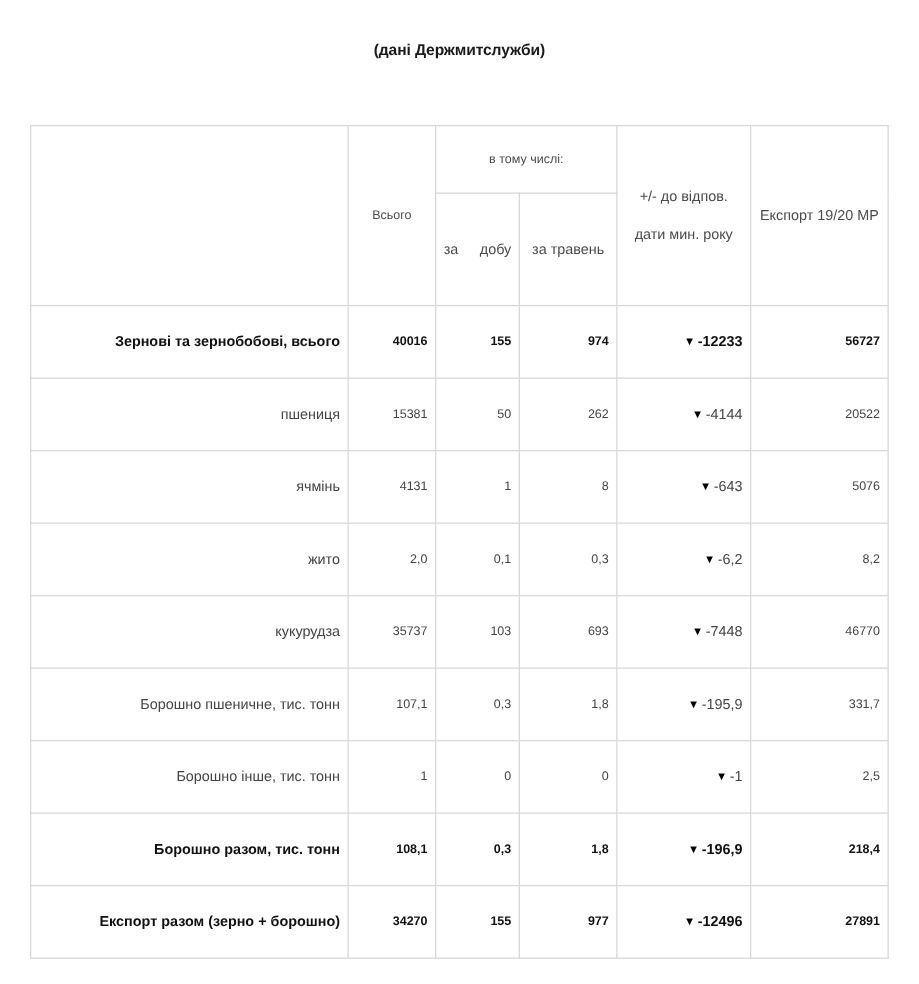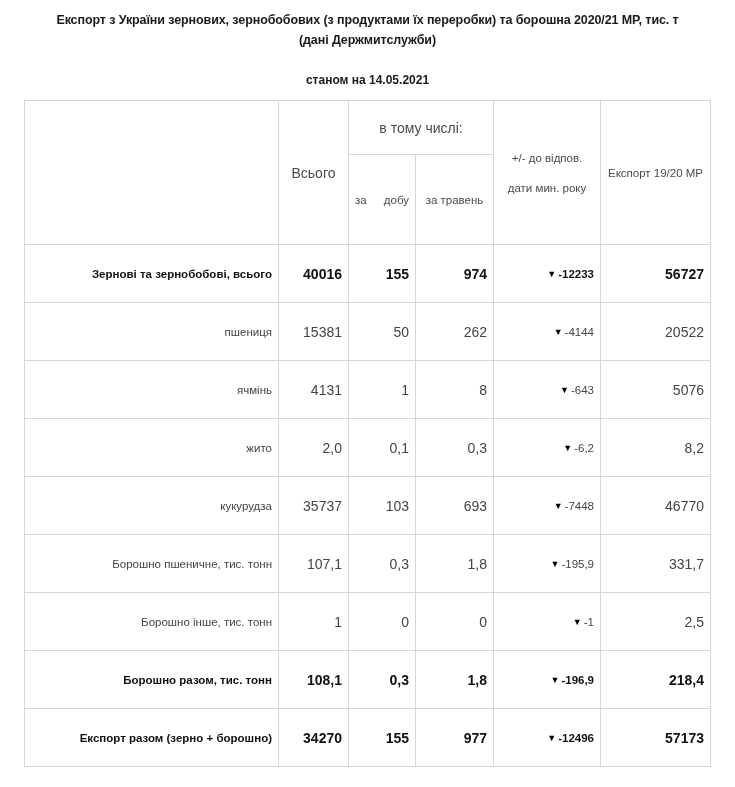--- a/index.html
+++ b/index.html
@@ -70,21 +70,21 @@
   col.c-name  { width: 254px; }
   col.c-total { width: 70px;  }
   col.c-day   { width: 67px;  }
   col.c-month { width: 78px;  }
   col.c-diff  { width: 107px; }
   col.c-prev  { width: 110px; }
 
   
   .hdr-cell {
     text-align: center;
-    font-size: 14px;
+    font-size: 10px;
     color: #4a4a4a;
     line-height: 22px;
   }
   .hdr-top { height: 54px; }
   .hdr-sub { height: 90px; }
 
   .hdr-empty-name { }
 
   .hdr-span2 {
     vertical-align: top;
@@ -115,21 +115,21 @@
   tr.data-row td { height: 58px; text-align: right; }
 
   .cell-name {
     text-align: left;
     font-size: 11.5px;
     color: #444444;
     padding-left: 10px;
   }
   .cell-num {
     text-align: center;
-    font-size: 14px;
+    font-size: 10px;
     color: #444444;
   }
   .cell-diff {
     text-align: center;
     font-size: 11.5px;
     color: #444444;
     white-space: nowrap;
   }
   .tri {
     color: #000000;
@@ -146,25 +146,23 @@
     color: #111111;
   }
 </style>
 </head>
 <body>
 
 <div class="page">
 
   <div class="title-block">
     <div class="main-title">
-      <span>Експорт з України зернових, зернобобових (з продуктами їх переробки) та борошна 2020/21 МР, тис. т</span>
       <br>
       <span>(дані Держмитслужби)</span>
     </div>
-    <div class="date-line">станом на 14.05.2021</div>
   </div>
 
   <div class="table-wrap">
     <table class="grain">
       <colgroup>
         <col class="c-name">
         <col class="c-total">
         <col class="c-day">
         <col class="c-month">
         <col class="c-diff">
@@ -247,19 +245,19 @@
             <td class="cell-num">1,8</td>
             <td class="cell-diff"><span class="tri">▼</span><span>-196,9</span></td>
             <td class="cell-num">218,4</td>
           </tr>
           <tr class="data-row bold-row">
             <td class="cell-name">Експорт разом (зерно + борошно)</td>
             <td class="cell-num">34270</td>
             <td class="cell-num">155</td>
             <td class="cell-num">977</td>
             <td class="cell-diff"><span class="tri">▼</span><span>-12496</span></td>
-            <td class="cell-num">57173</td>
+            <td class="cell-num">27891</td>
           </tr>
         </tbody>
     </table>
   </div>
 
 </div>
 
 </body></html>

